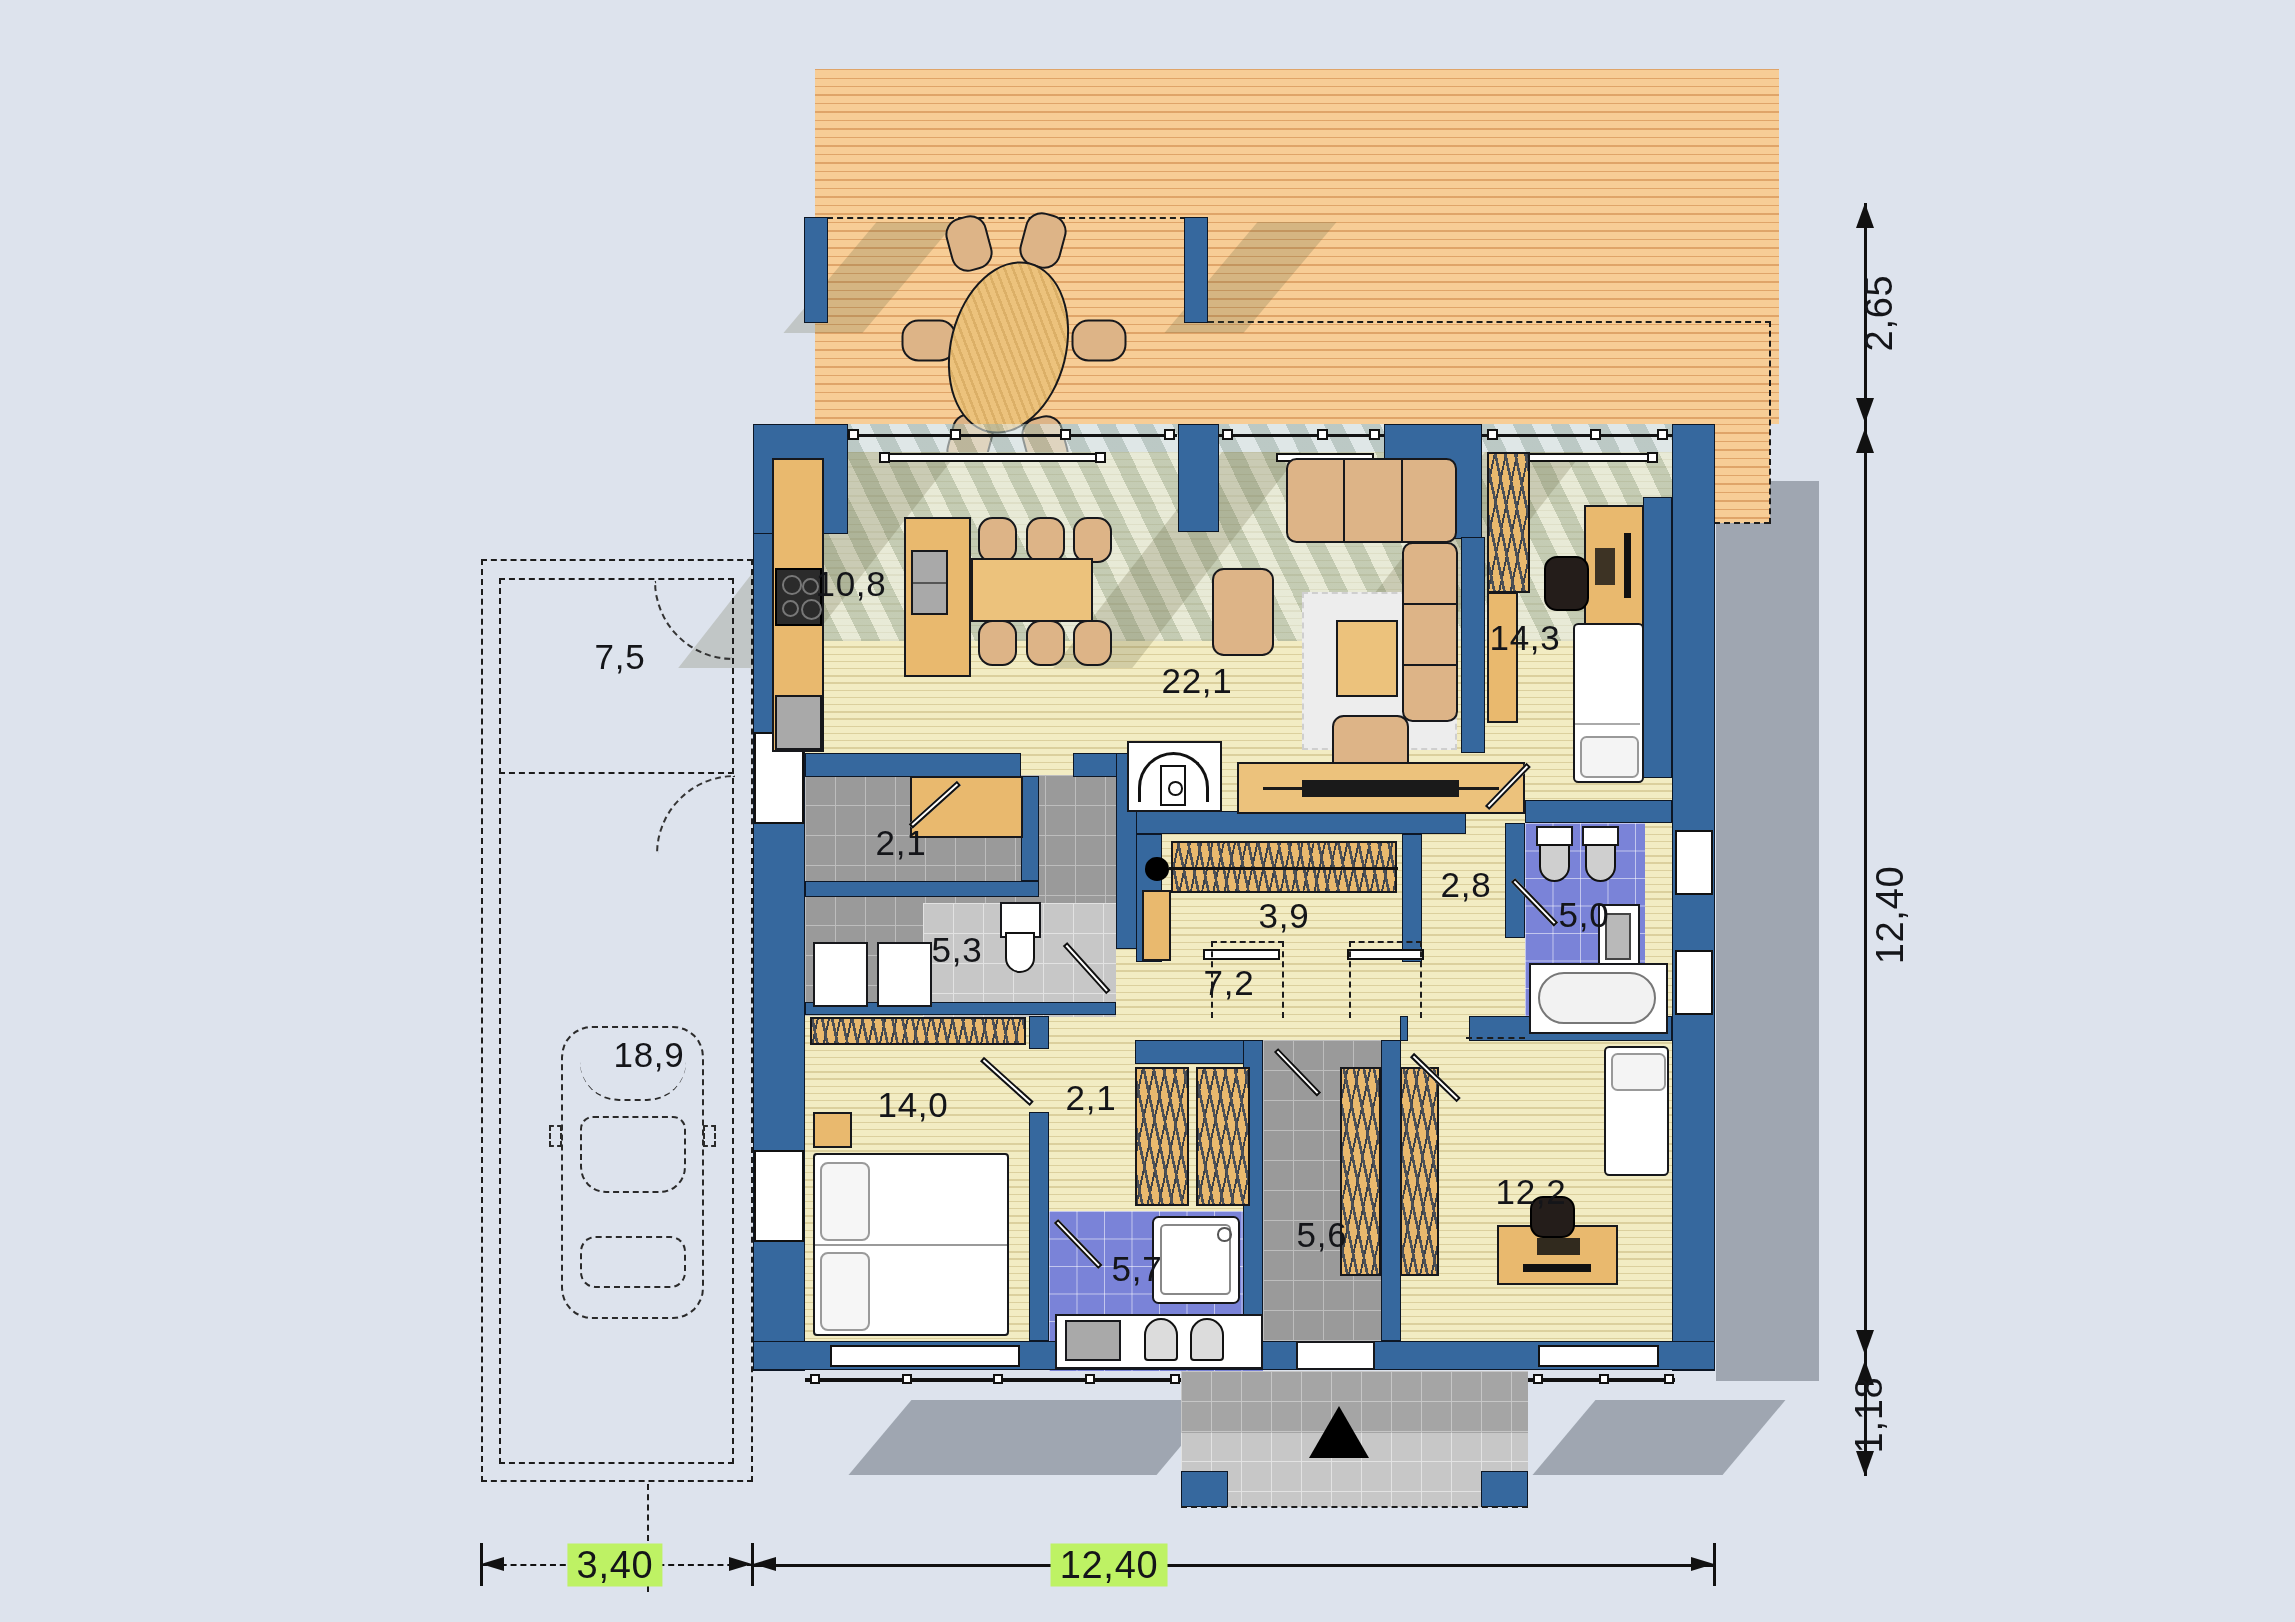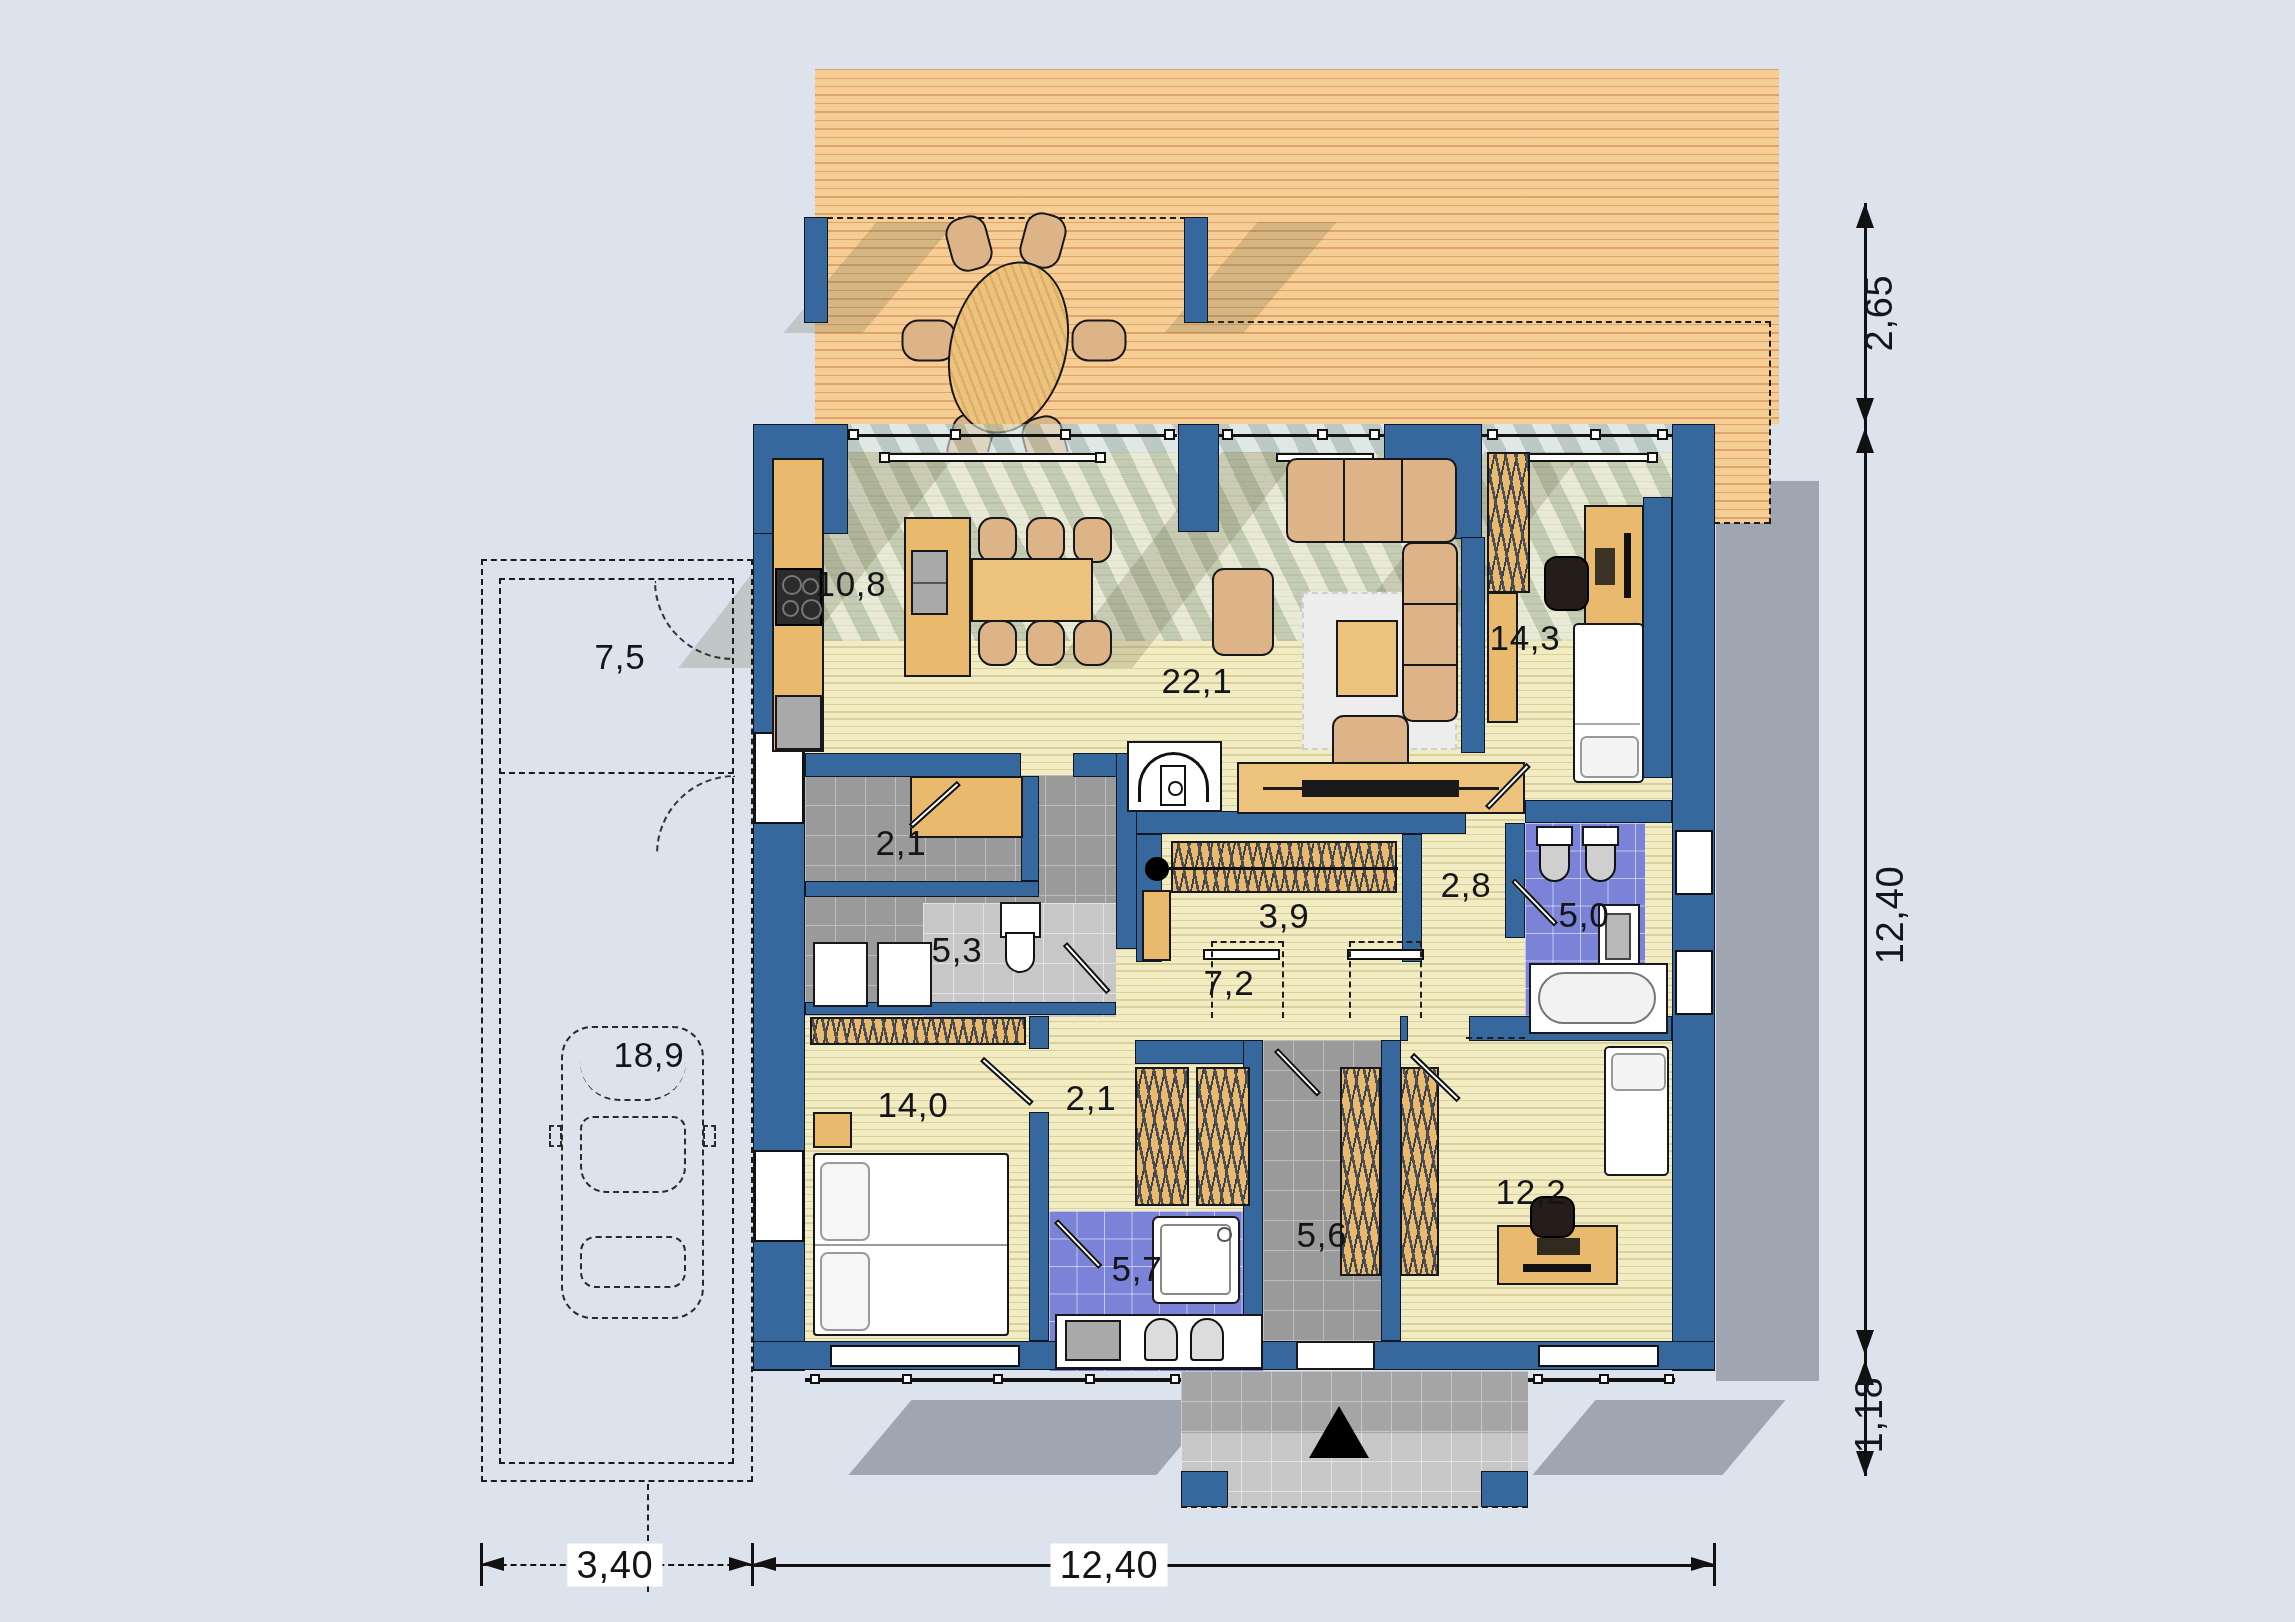--- a/index.html
+++ b/index.html
@@ -22,21 +22,21 @@
   .leaf{background:#fff;border:2px solid #111;height:5.9px;transform-origin:left center;box-sizing:border-box;}
   .dash{border:2.6px dashed #1c1c1c;box-sizing:border-box;background:transparent;}
   .dashline-h{border-top:2.6px dashed #1c1c1c;}
   .dashline-v{border-left:2.6px dashed #1c1c1c;}
   .shadow{background:rgba(108,116,128,.55);}
   .sshadow{background:rgba(95,95,60,.22);}
   
   .lbl{position:absolute;font-size:35px;color:#141519;transform:translate(-50%,-50%);white-space:nowrap;letter-spacing:0.7px;}
   .lbl.big{font-size:38px;}
   .lbl.rot{transform:translate(-50%,-50%) rotate(-90deg);}
-  .lbl.dimbg{background:#ffffff;padding:0 9.2px;}
+  .lbl.dimbg{background:#bef264;padding:0 9.2px;}
   
   .dimline{background:#111;}
   .arr{width:0;height:0;border-style:solid;}
   .post{width:10.5px;height:10.5px;background:#fff;border:2px solid #111;box-sizing:border-box;}
   .railpost{width:9.8px;height:9.8px;background:#fff;border:2px solid #111;box-sizing:border-box;}
   .glz{background:#141414;height:2.6px;}
   .winbar{background:#fff;border:2px solid #111;box-sizing:border-box;}
   .circle{border-radius:50%;}
 </style>
 </head>

